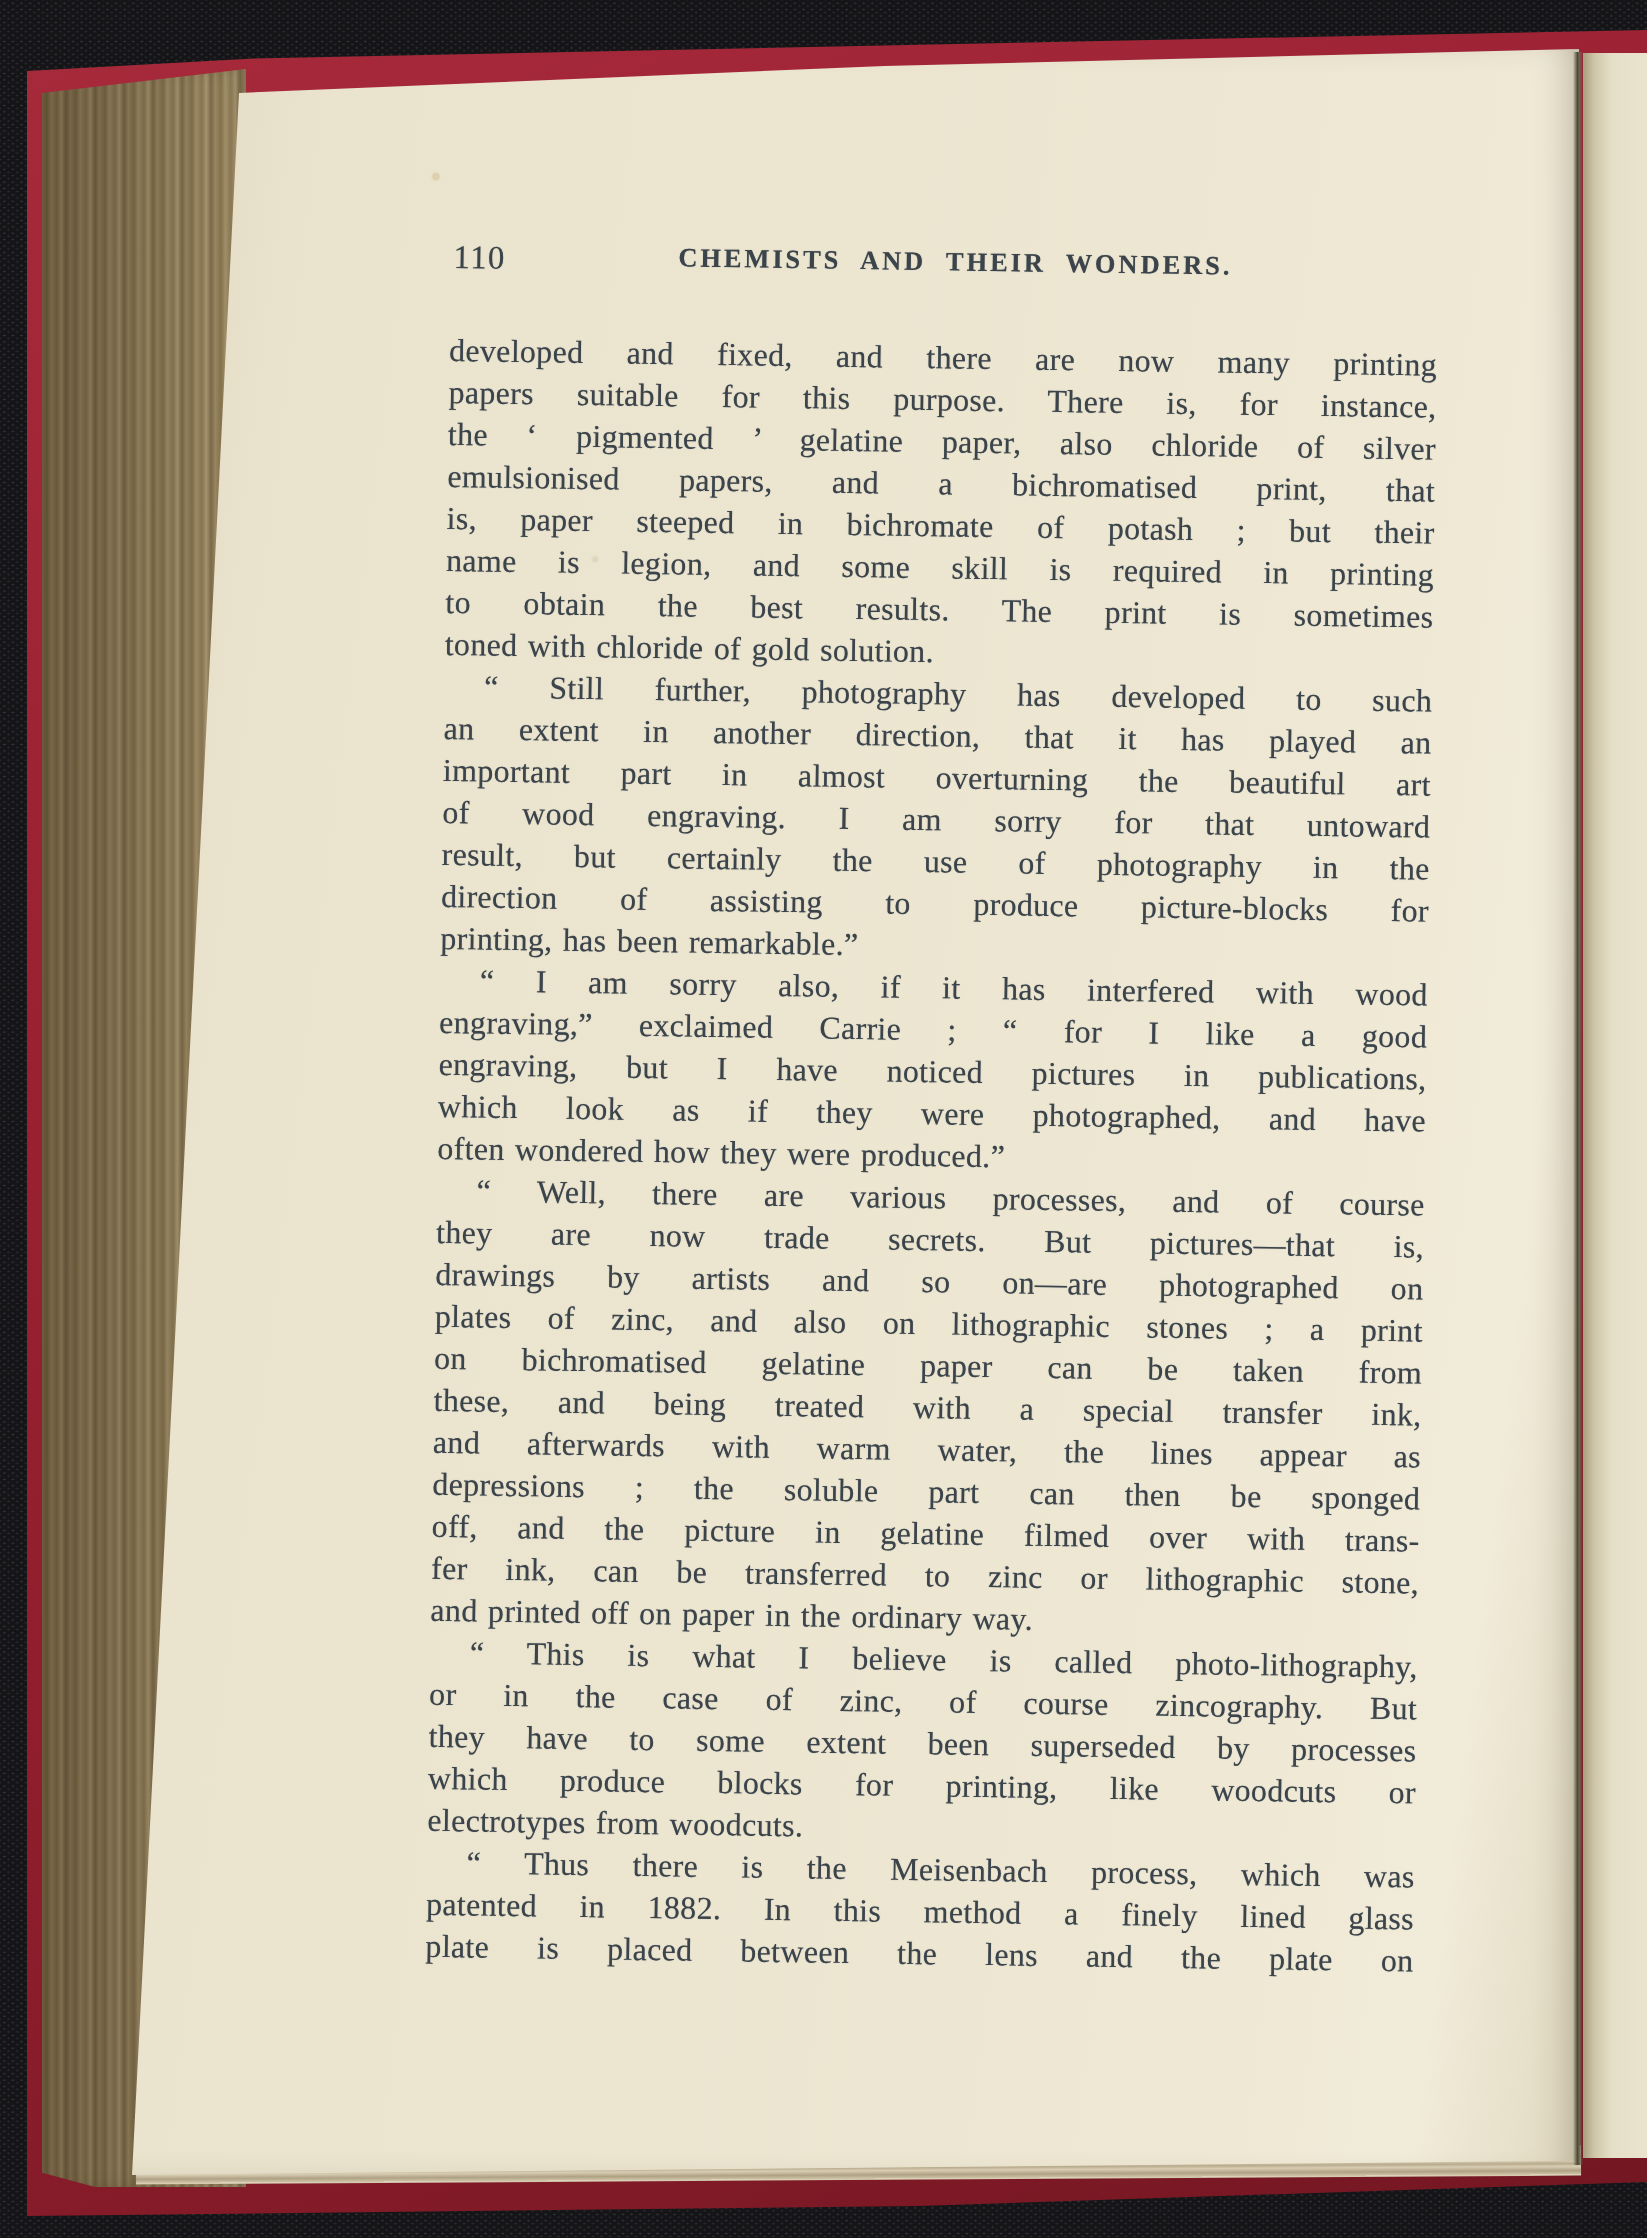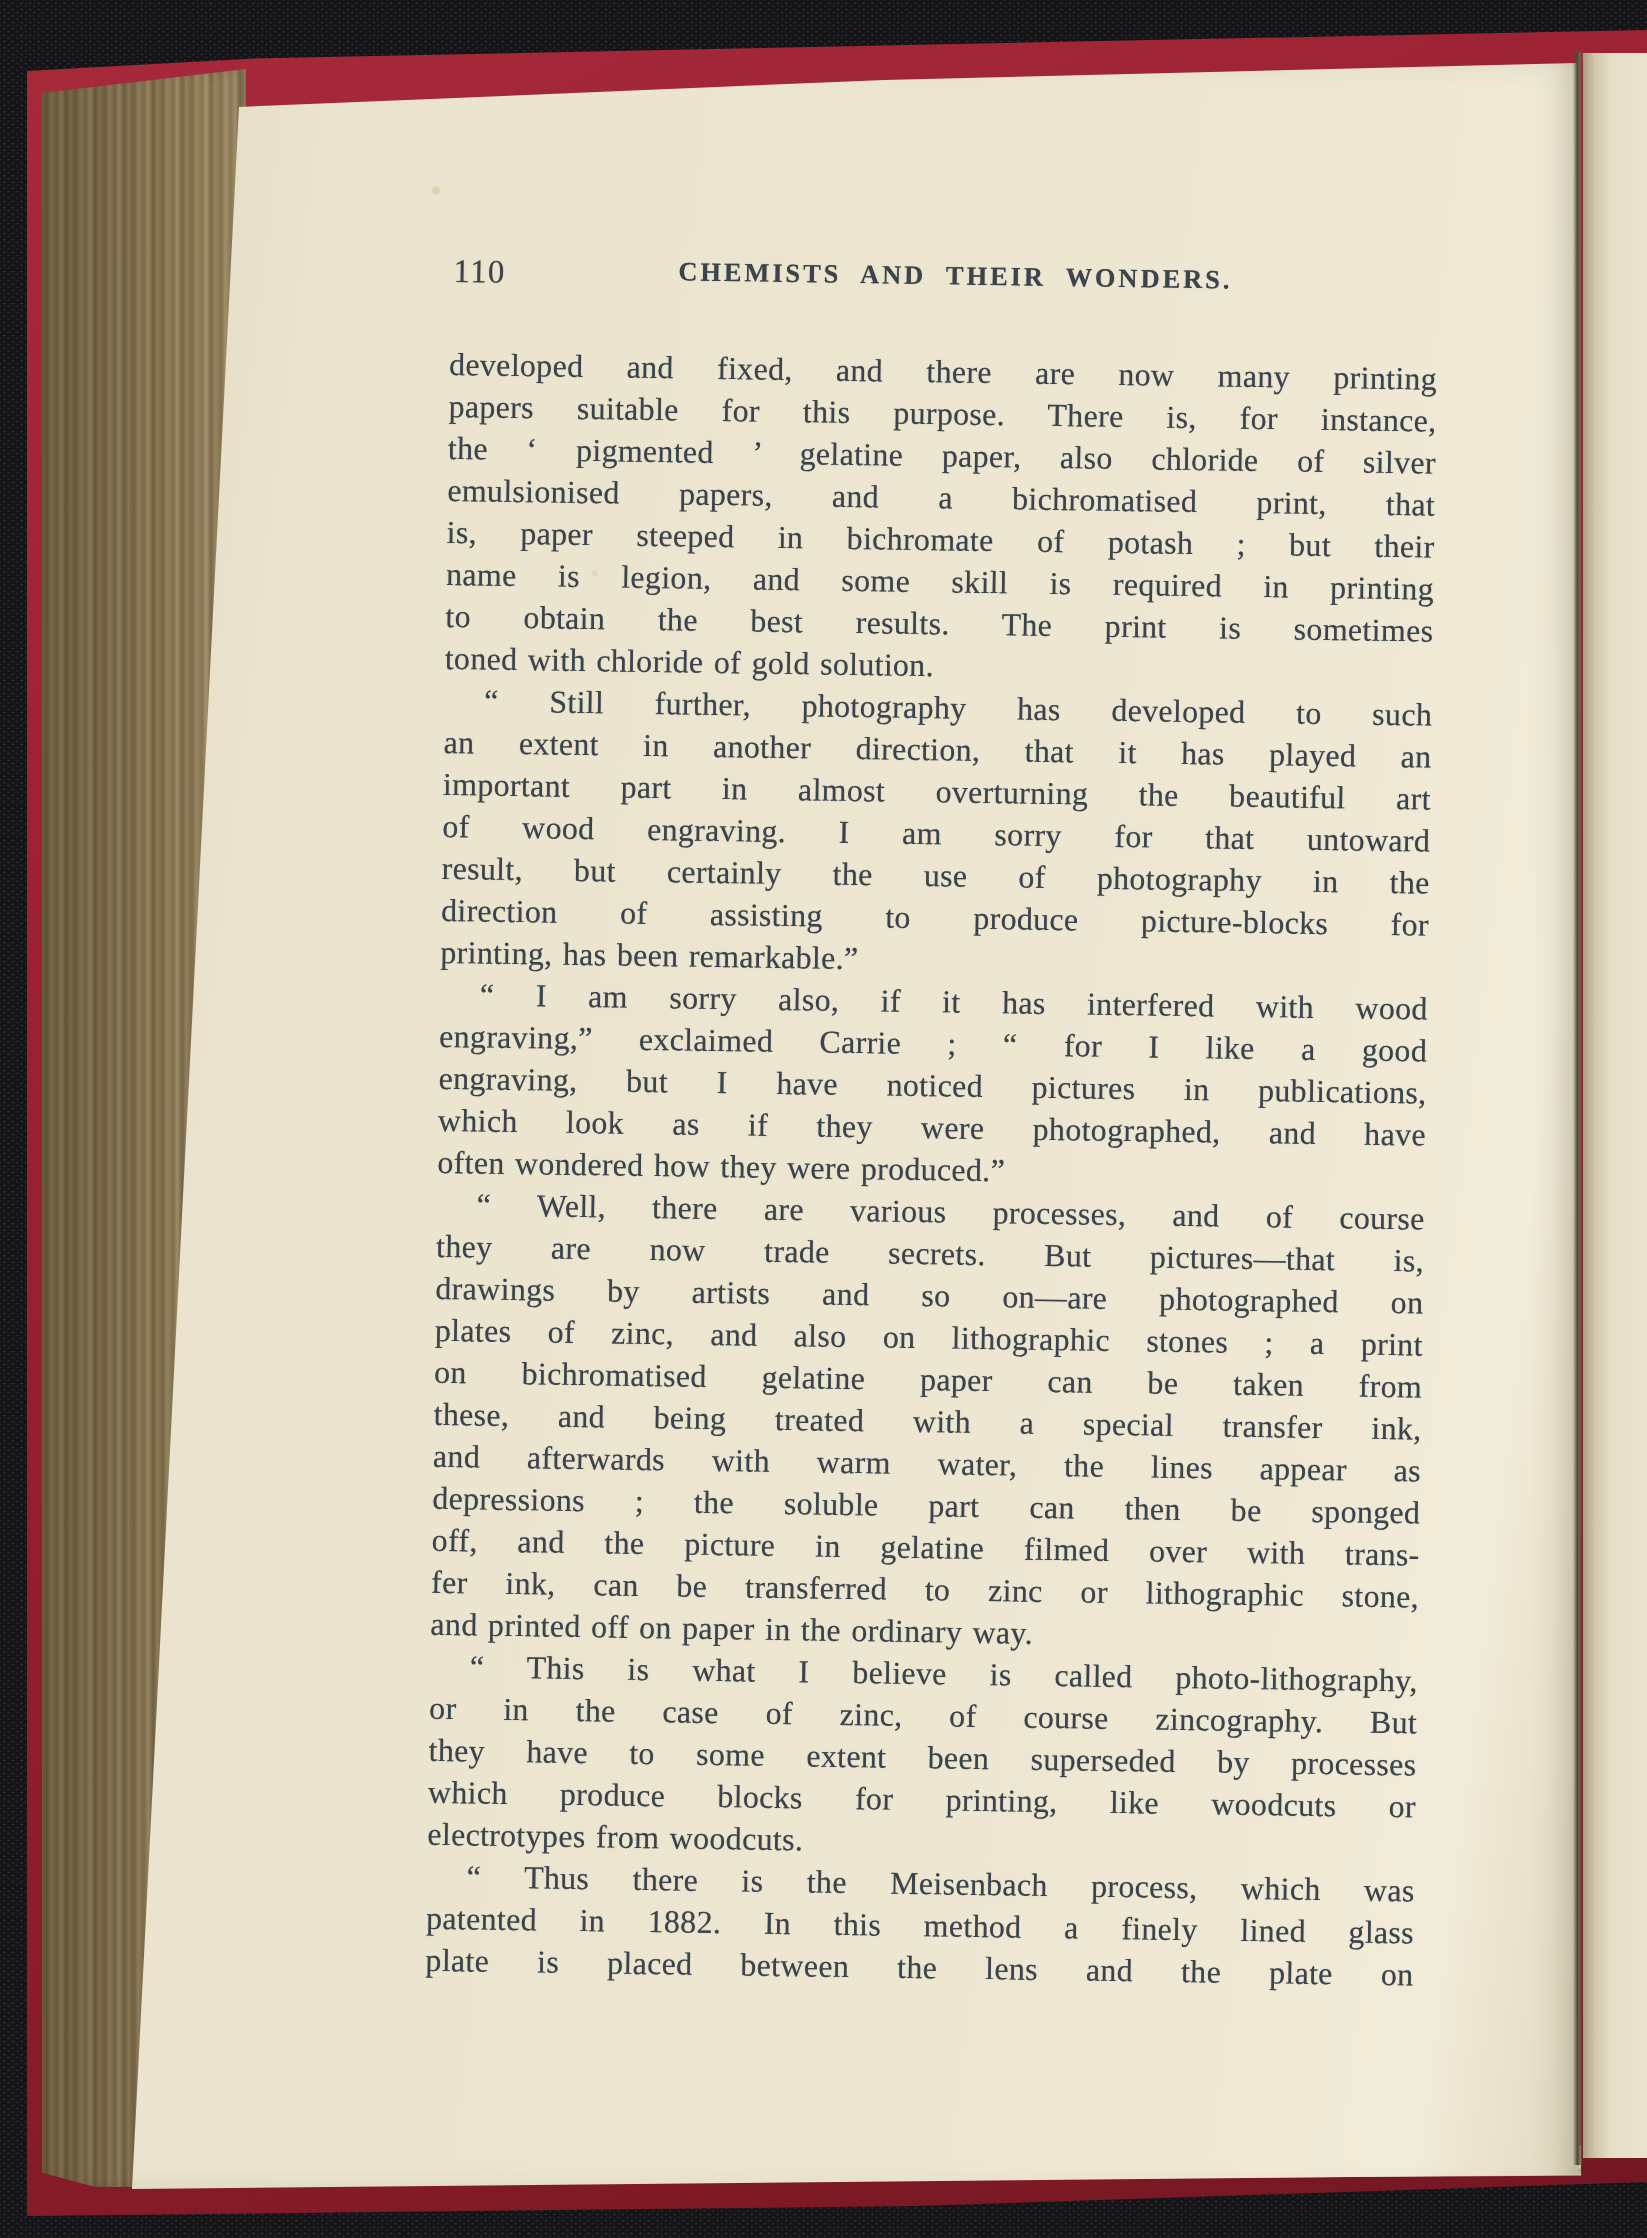--- a/index.html
+++ b/index.html
@@ -48,21 +48,21 @@
     left: 136px; top: 2150px;
     width: 1445px; height: 30px;
     background: repeating-linear-gradient(180deg,
       #ded4bb 0px, #b8ab8d 3.6px, #d8cdb3 6.4px, #afa184 10.7px, #cfc4a8 14.3px);
     transform: rotate(-0.35deg);
   }
 
   
   .page {
     position: absolute;
-    left: 132px; top: 63px;
+    left: 132px; top: 49px;
     width: 1447px; height: 2126px;
     background:
       radial-gradient(circle at 21% 6%, rgba(167,140,60,0.22) 0 2.9px, transparent 5px),
       radial-gradient(circle at 32% 24%, rgba(150,130,80,0.15) 0 2.1px, transparent 4.3px),
       linear-gradient(97deg,
         #d8cdb3 0%, #e5ddc6 4%, #eae3cd 12%, #ece5d0 45%,
         #eee8d4 78%, #f1ebd9 90%, #e2dac2 99%);
     clip-path: polygon(107px 44px, 52% 17px, 100% 0, 100% calc(100% - 14.3px), 0 100%);
     box-shadow: inset -24px 0 39px -20px rgba(95,85,60,0.45);
   }

